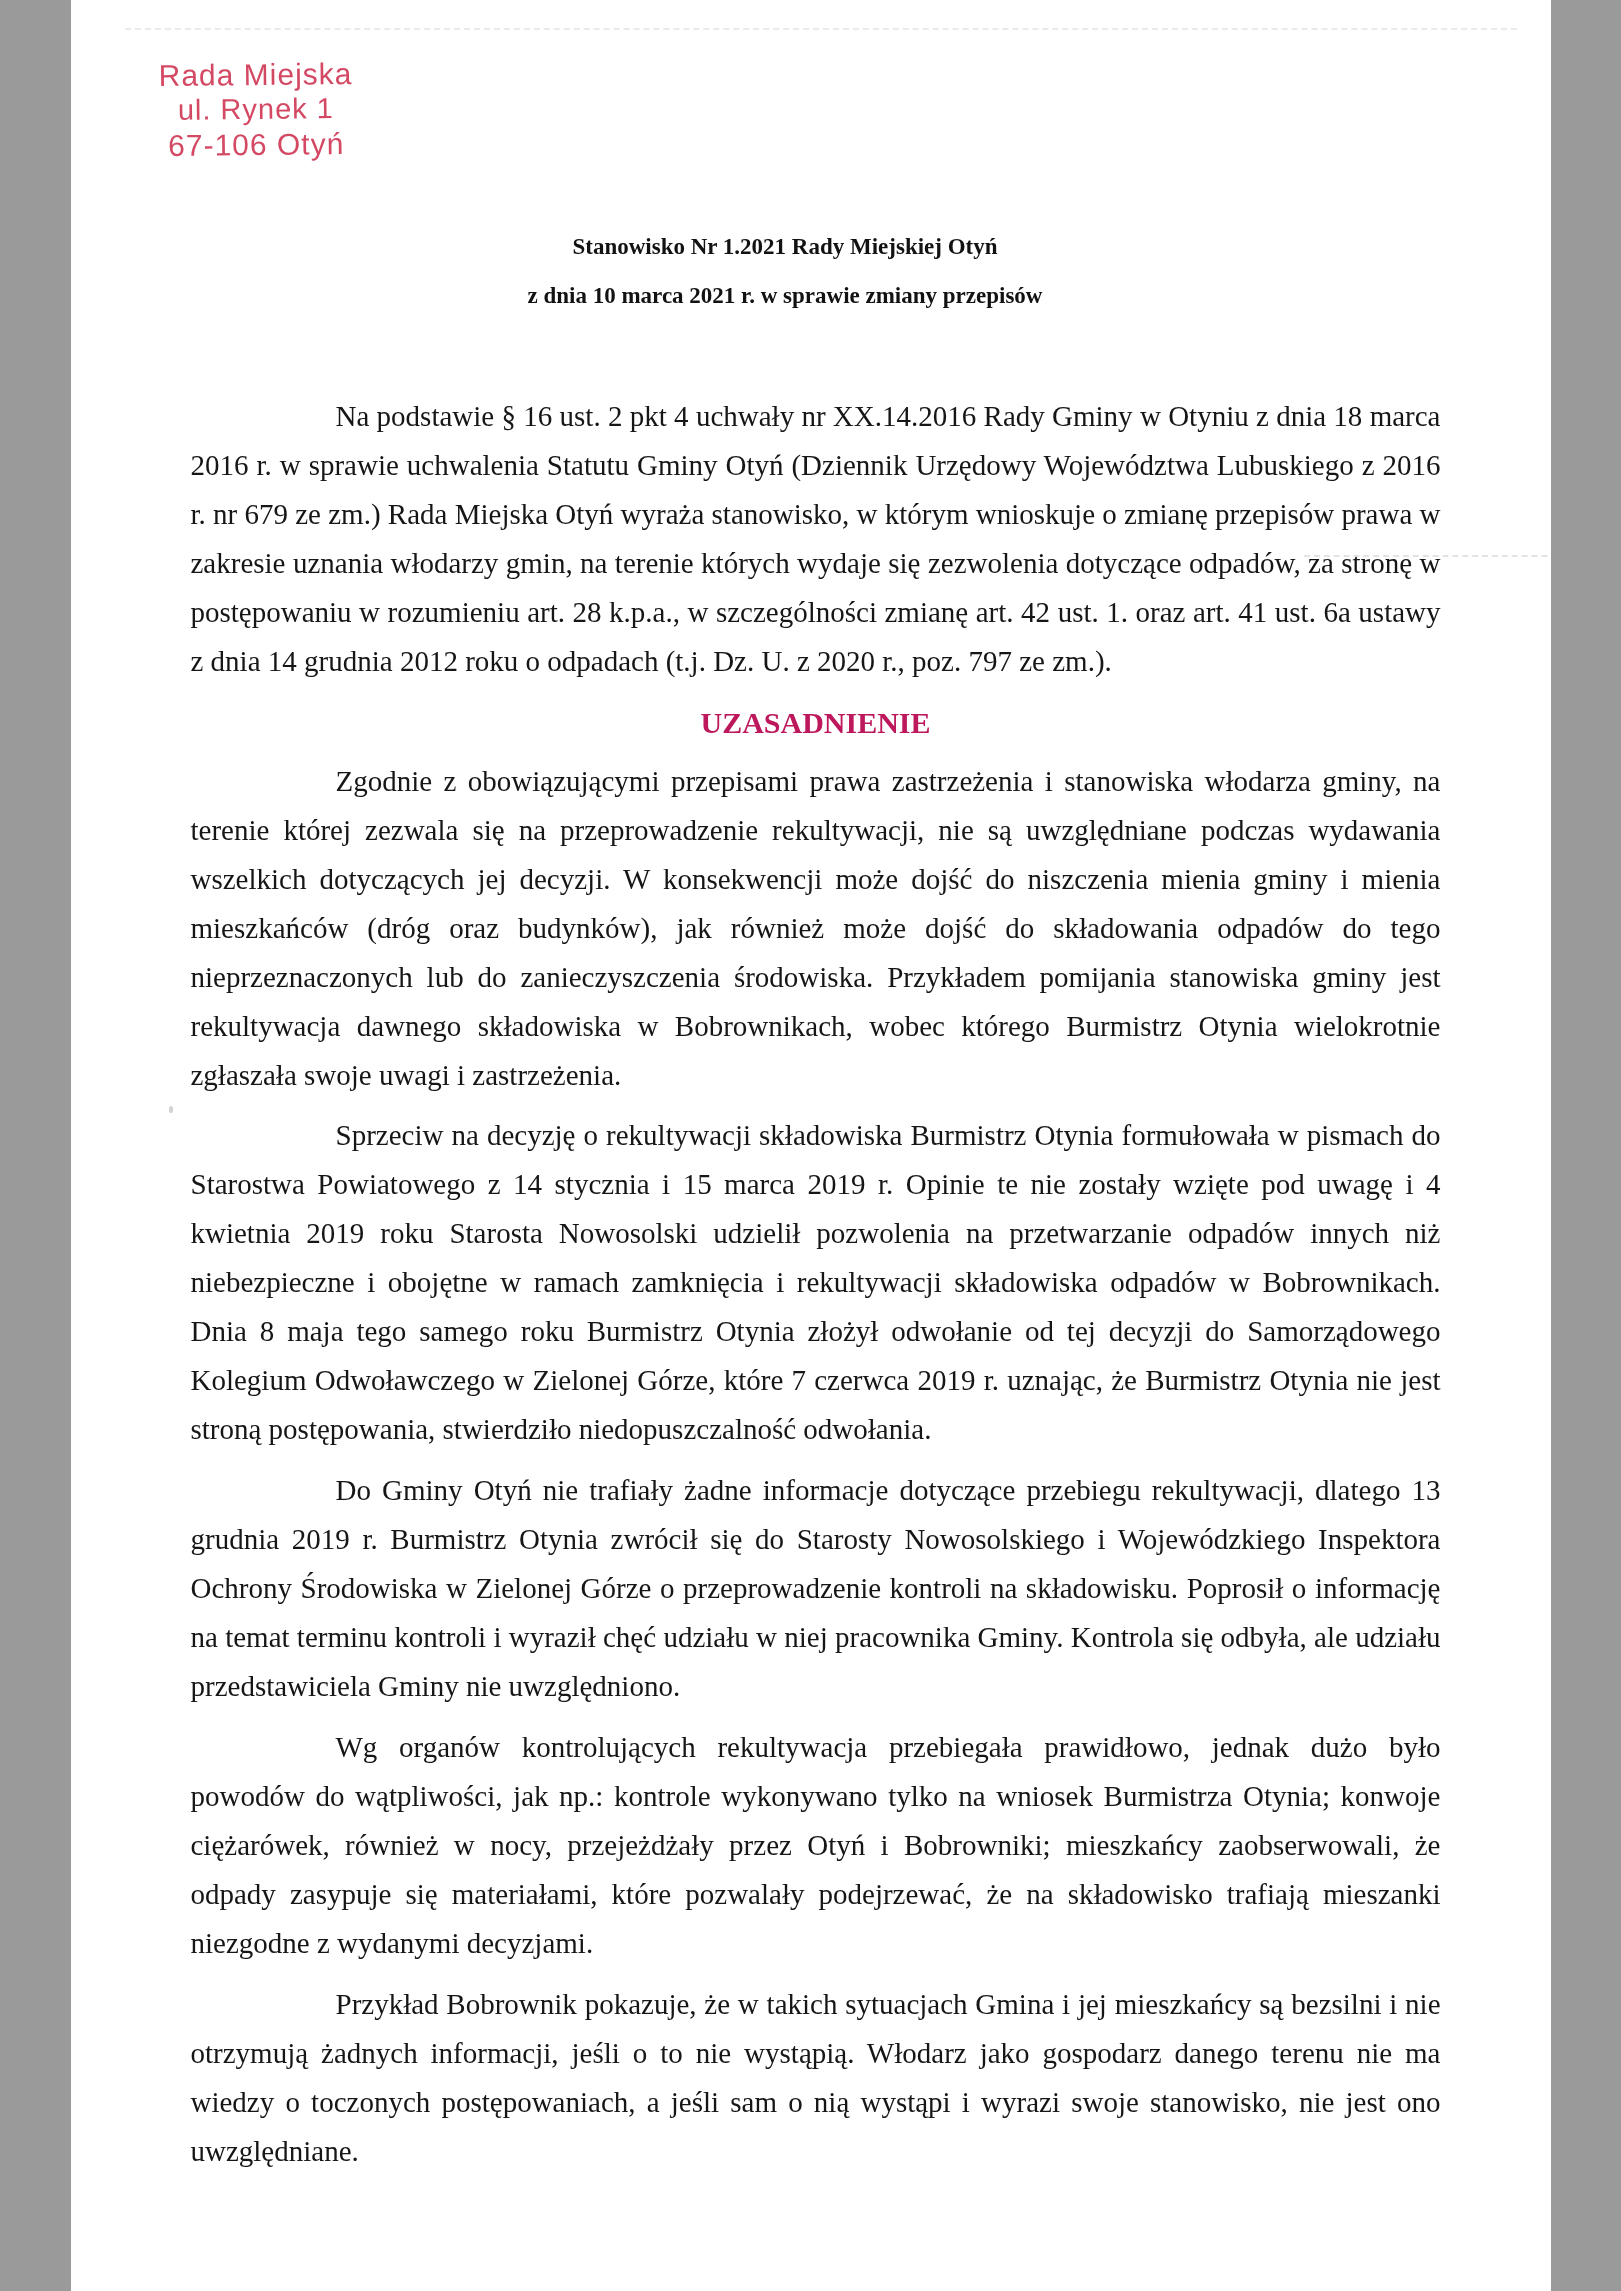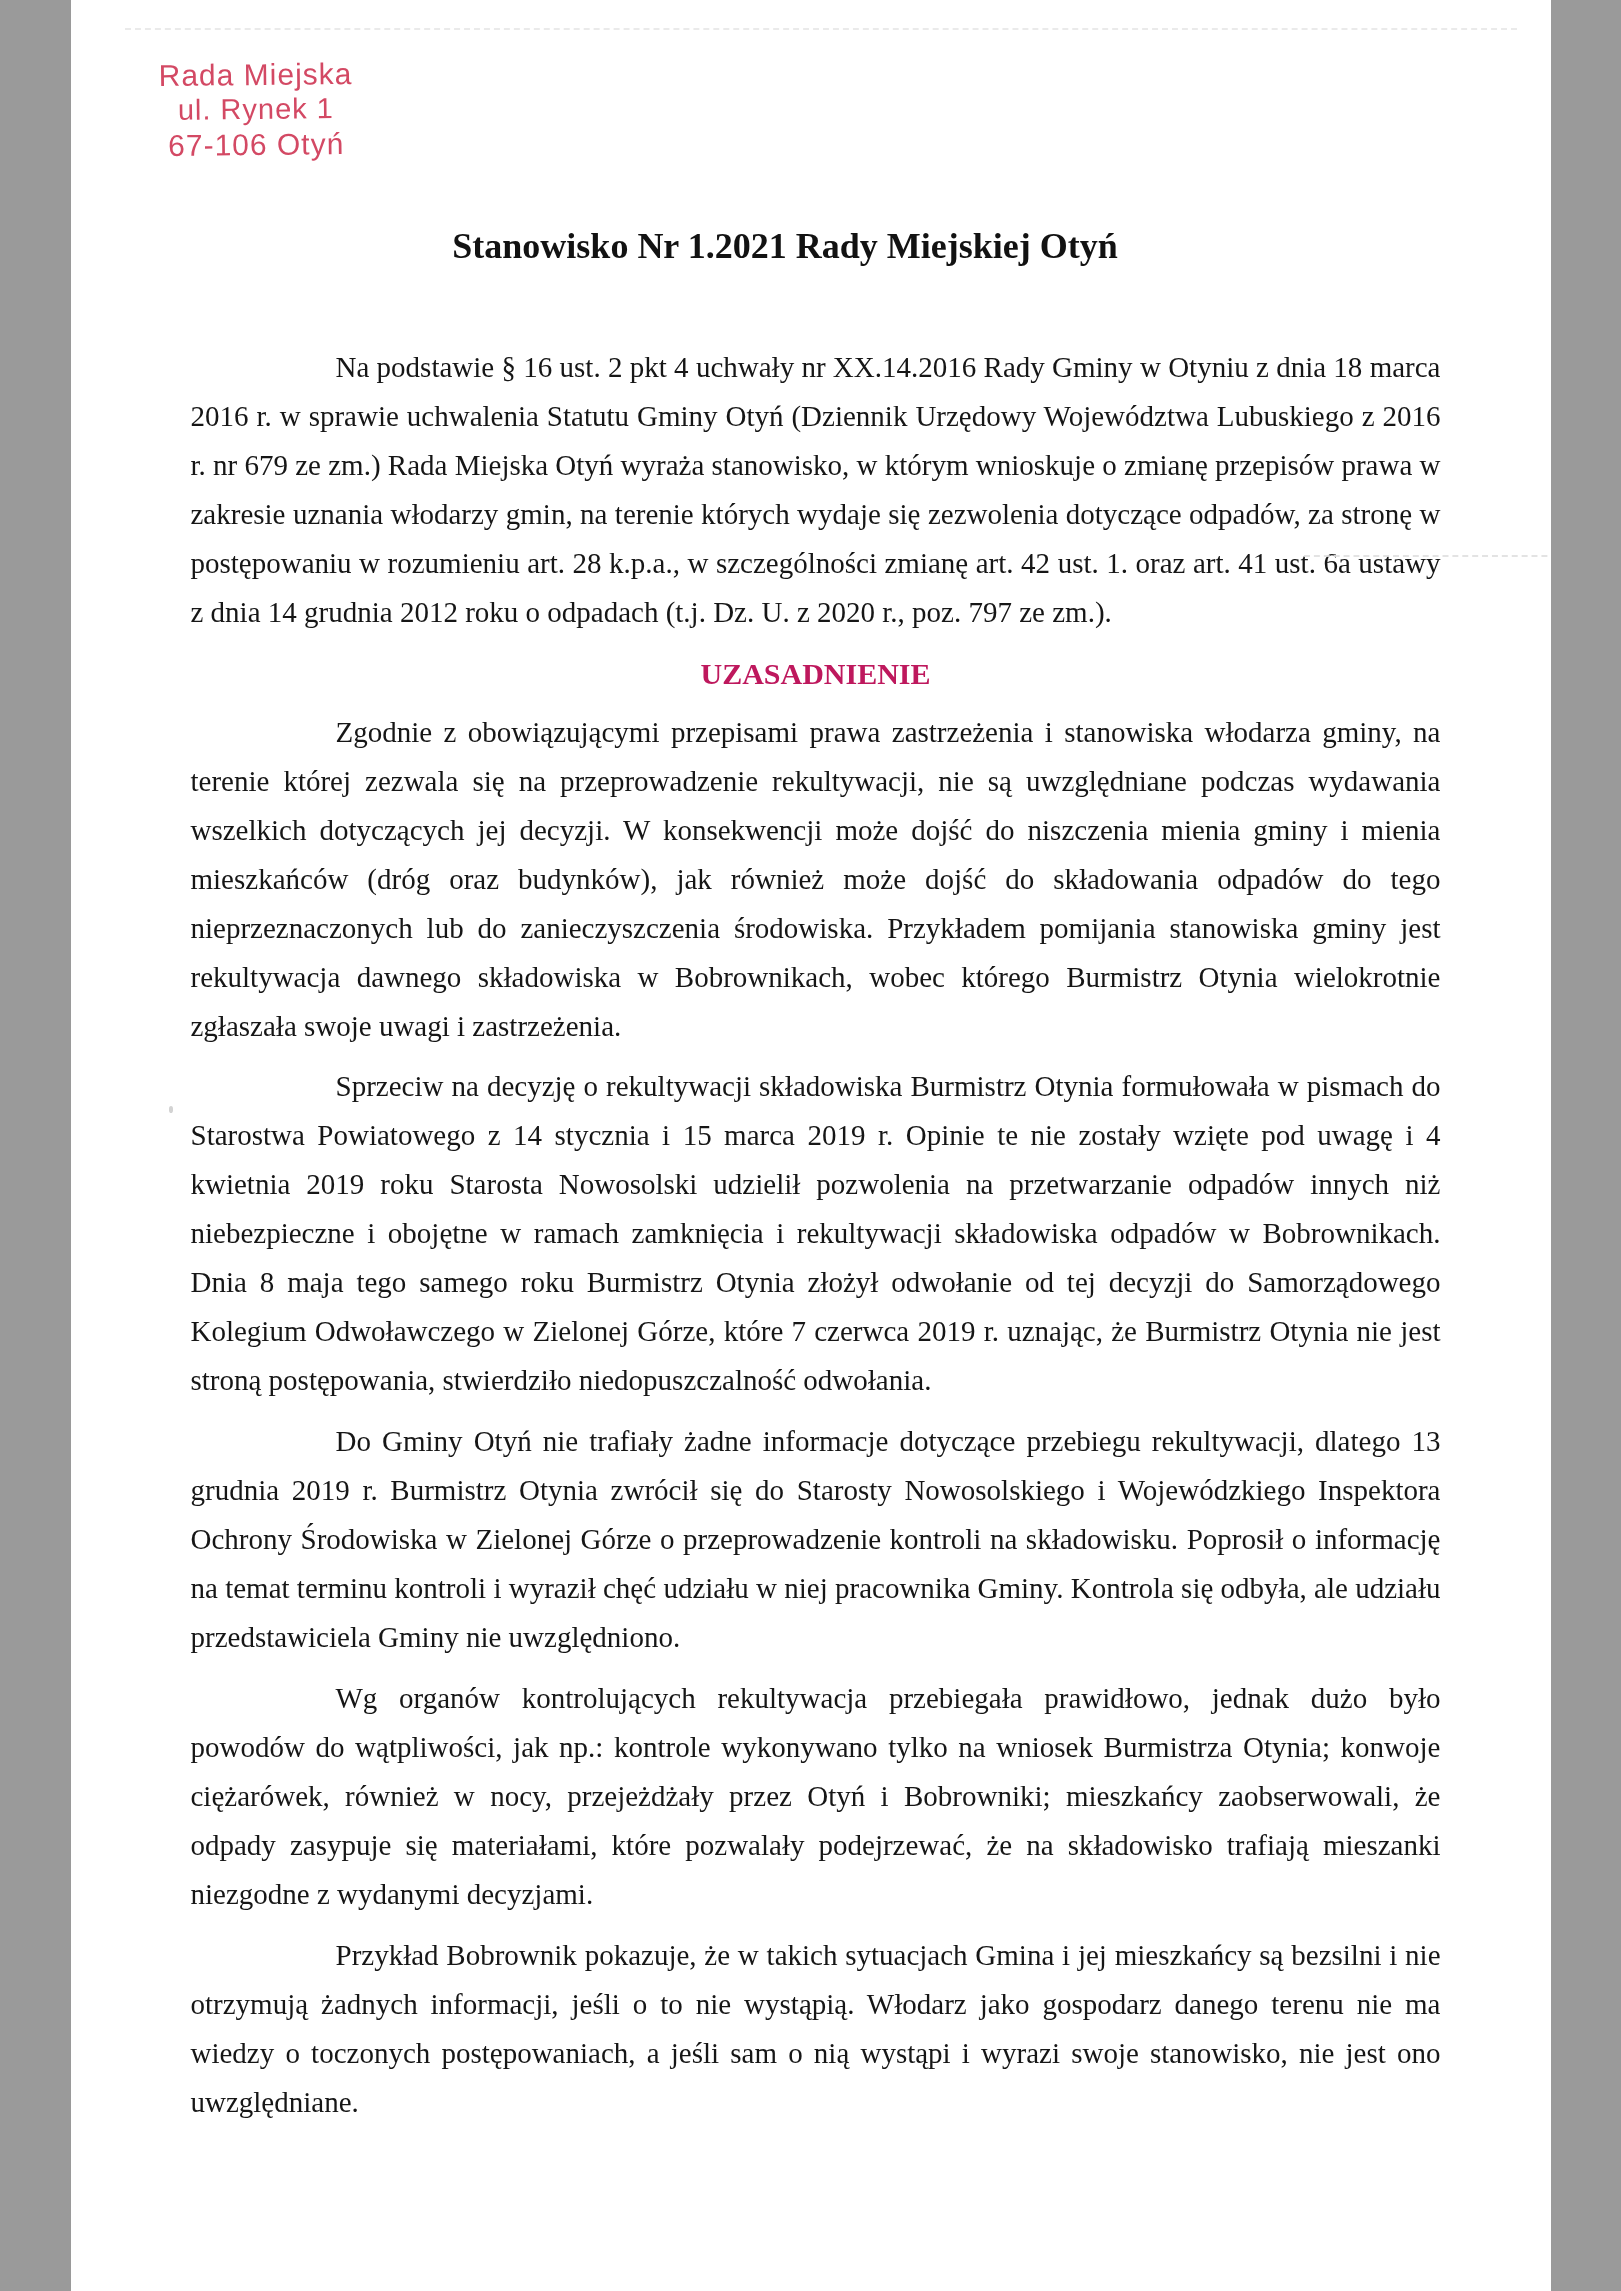--- a/index.html
+++ b/index.html
@@ -39,21 +39,21 @@
     opacity:.92;
   }
   .stamp .s2 { font-size:29px; }
 
   
   .title-block {
     padding-top:222px;
     padding-right:61px;
     text-align:center;
     font-weight:bold;
-    font-size:36px;
+    font-size:23px;
     line-height:49px;
     color:#121212;
     padding-left:10px;
   }
 
   
   .body-col {
     margin:72px 110px 0 120px;
     font-size:29px;
     line-height:49px;
@@ -82,20 +82,21 @@
   <div class="artifact-dot"></div>
 
   <div class="stamp">
     <div class="s1">Rada Miejska</div>
     <div class="s2">ul. Rynek 1</div>
     <div class="s3">67-106 Otyń</div>
   </div>
 
   <div class="title-block">
     <div>Stanowisko Nr 1.2021 Rady Miejskiej Otyń</div>
+    <div>z dnia 10 marca 2021 r. w sprawie zmiany przepisów</div>
   </div>
 
   <div class="body-col">
     <p>Na podstawie § 16 ust. 2 pkt 4 uchwały nr XX.14.2016 Rady Gminy w Otyniu z dnia 18 marca 2016 r. w sprawie uchwalenia Statutu Gminy Otyń (Dziennik Urzędowy Województwa Lubuskiego z 2016 r. nr 679 ze zm.) Rada Miejska Otyń wyraża stanowisko, w którym wnioskuje o zmianę przepisów prawa w zakresie uznania włodarzy gmin, na terenie których wydaje się zezwolenia dotyczące odpadów, za stronę w postępowaniu w rozumieniu art. 28 k.p.a., w szczególności zmianę art. 42 ust. 1. oraz art. 41 ust. 6a ustawy z dnia 14 grudnia 2012 roku o odpadach (t.j. Dz. U. z 2020 r., poz. 797 ze zm.).</p>
 
     <div class="section-heading">UZASADNIENIE</div>
 
     <p>Zgodnie z obowiązującymi przepisami prawa zastrzeżenia i stanowiska włodarza gminy, na terenie której zezwala się na przeprowadzenie rekultywacji, nie są uwzględniane podczas wydawania wszelkich dotyczących jej decyzji. W konsekwencji może dojść do niszczenia mienia gminy i mienia mieszkańców (dróg oraz budynków), jak również może dojść do składowania odpadów do tego nieprzeznaczonych lub do zanieczyszczenia środowiska. Przykładem pomijania stanowiska gminy jest rekultywacja dawnego składowiska w Bobrownikach, wobec którego Burmistrz Otynia wielokrotnie zgłaszała swoje uwagi i zastrzeżenia.</p>
     <p>Sprzeciw na decyzję o rekultywacji składowiska Burmistrz Otynia formułowała w pismach do Starostwa Powiatowego z 14 stycznia i 15 marca 2019 r. Opinie te nie zostały wzięte pod uwagę i 4 kwietnia 2019 roku Starosta Nowosolski udzielił pozwolenia na przetwarzanie odpadów innych niż niebezpieczne i obojętne w ramach zamknięcia i rekultywacji składowiska odpadów w Bobrownikach. Dnia 8 maja tego samego roku Burmistrz Otynia złożył odwołanie od tej decyzji do Samorządowego Kolegium Odwoławczego w Zielonej Górze, które 7 czerwca 2019 r. uznając, że Burmistrz Otynia nie jest stroną postępowania, stwierdziło niedopuszczalność odwołania.</p>
     <p>Do Gminy Otyń nie trafiały żadne informacje dotyczące przebiegu rekultywacji, dlatego 13 grudnia 2019 r. Burmistrz Otynia zwrócił się do Starosty Nowosolskiego i Wojewódzkiego Inspektora Ochrony Środowiska w Zielonej Górze o przeprowadzenie kontroli na składowisku. Poprosił o informację na temat terminu kontroli i wyraził chęć udziału w niej pracownika Gminy. Kontrola się odbyła, ale udziału przedstawiciela Gminy nie uwzględniono.</p>

